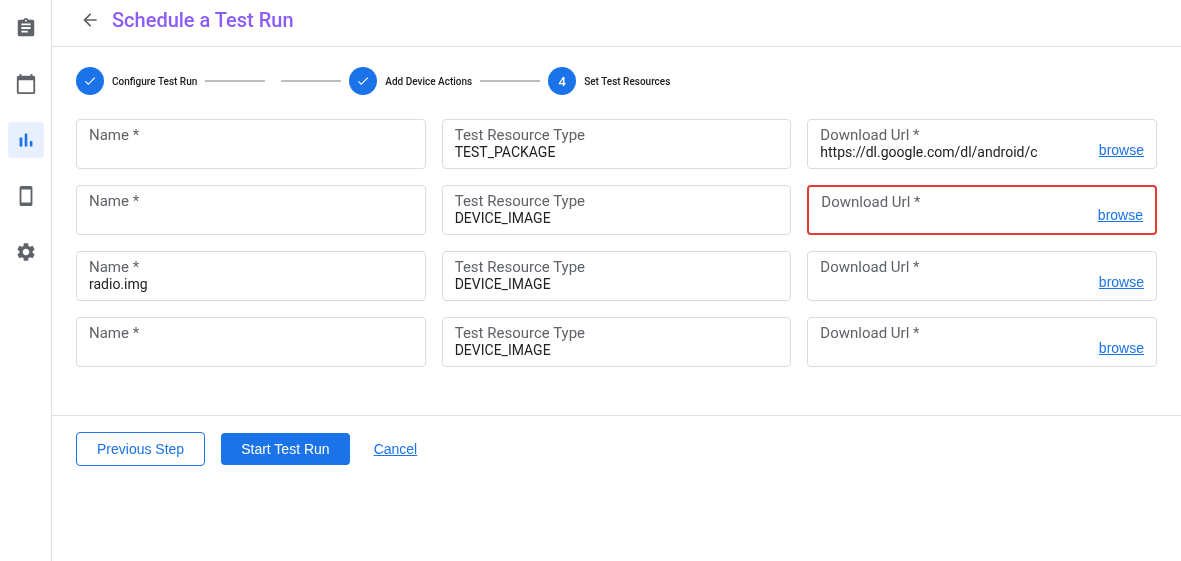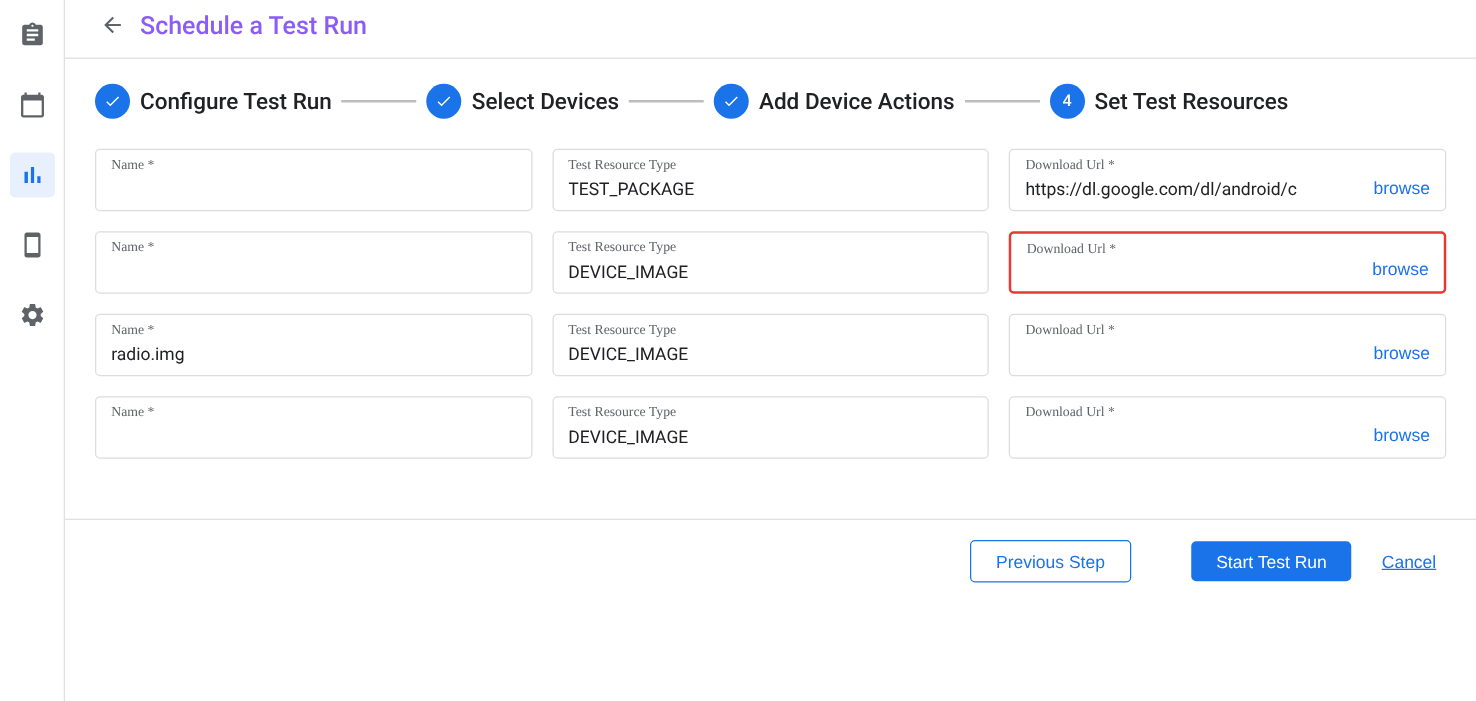--- a/index.html
+++ b/index.html
@@ -89,21 +89,21 @@
       justify-content: center;
       color: #fff;
       font-size: 13px;
       font-weight: 500;
       flex-shrink: 0;
     }
     .step-circle.number {
       background: #1a73e8;
     }
     .step-label {
-      font-size: 18px;
+      font-size: 10px;
       color: #202124;
       font-weight: 500;
       white-space: nowrap;
     }
     .step-connector {
       width: 60px;
       height: 2px;
       background: #bdbdbd;
       margin: 0 8px;
     }
@@ -125,26 +125,25 @@
       position: relative;
       border: 1px solid #dadce0;
       border-radius: 4px;
       padding: 8px 12px 8px;
       background: #fff;
     }
     .field-wrapper.highlighted {
       border: 2px solid #e53935;
     }
     .field-label {
-      font-size: 11px;
+      font-size: 15px;
       color: #5f6368;
       position: absolute;
       top: 6px;
       left: 12px;
-      font-family: Liberation Serif, serif;
     }
     .field-value {
       font-size: 14px;
       color: #202124;
       margin-top: 16px;
       white-space: nowrap;
       overflow: hidden;
       text-overflow: ellipsis;
       max-width: calc(100% - 56px);
     }
@@ -154,52 +153,51 @@
     .browse-btn {
       position: absolute;
       right: 12px;
       bottom: 10px;
       background: none;
       border: none;
       color: #1a73e8;
       font-size: 14px;
       cursor: pointer;
       padding: 0;
+      text-decoration: underline;
     }
 
     
     .action-bar {
       display: flex;
       align-items: center;
       gap: 16px;
       padding: 16px 24px;
       border-top: 1px solid #e0e0e0;
       margin-top: 8px;
-      justify-content: flex-end;
     }
     .btn-outline {
       border: 1px solid #1a73e8;
       background: #fff;
       color: #1a73e8;
       padding: 8px 20px;
       border-radius: 4px;
       font-size: 14px;
       cursor: pointer;
       font-weight: 500;
     }
     .btn-filled {
       border: none;
       background: #1a73e8;
       color: #fff;
       padding: 8px 20px;
       border-radius: 4px;
       font-size: 14px;
       cursor: pointer;
       font-weight: 500;
-      margin-left: 32px;
     }
     .btn-text {
       border: none;
       background: none;
       color: #1a73e8;
       font-size: 14px;
       cursor: pointer;
       font-weight: 500;
       padding: 8px 8px;
       text-decoration: underline;
@@ -251,28 +249,20 @@
   <div class="stepper">
     <div class="step">
       <div class="step-circle">
         <svg class="checkmark-svg" viewBox="0 0 24 24">
             <path d="M9 16.17L4.83 12l-1.42 1.41L9 19 21 7l-1.41-1.41z"></path>
           </svg>
       </div>
       <span class="step-label">Configure Test Run</span>
     </div>
     <div class="step-connector"></div>
-    <div class="step">
-      <div class="step-circle">
-        <svg class="checkmark-svg" viewBox="0 0 24 24">
-            <path d="M9 16.17L4.83 12l-1.42 1.41L9 19 21 7l-1.41-1.41z"></path>
-          </svg>
-      </div>
-      <span class="step-label">Select Devices</span>
-    </div>
     <div class="step-connector"></div>
     <div class="step">
       <div class="step-circle">
         <svg class="checkmark-svg" viewBox="0 0 24 24">
             <path d="M9 16.17L4.83 12l-1.42 1.41L9 19 21 7l-1.41-1.41z"></path>
           </svg>
       </div>
       <span class="step-label">Add Device Actions</span>
     </div>
     <div class="step-connector"></div>

